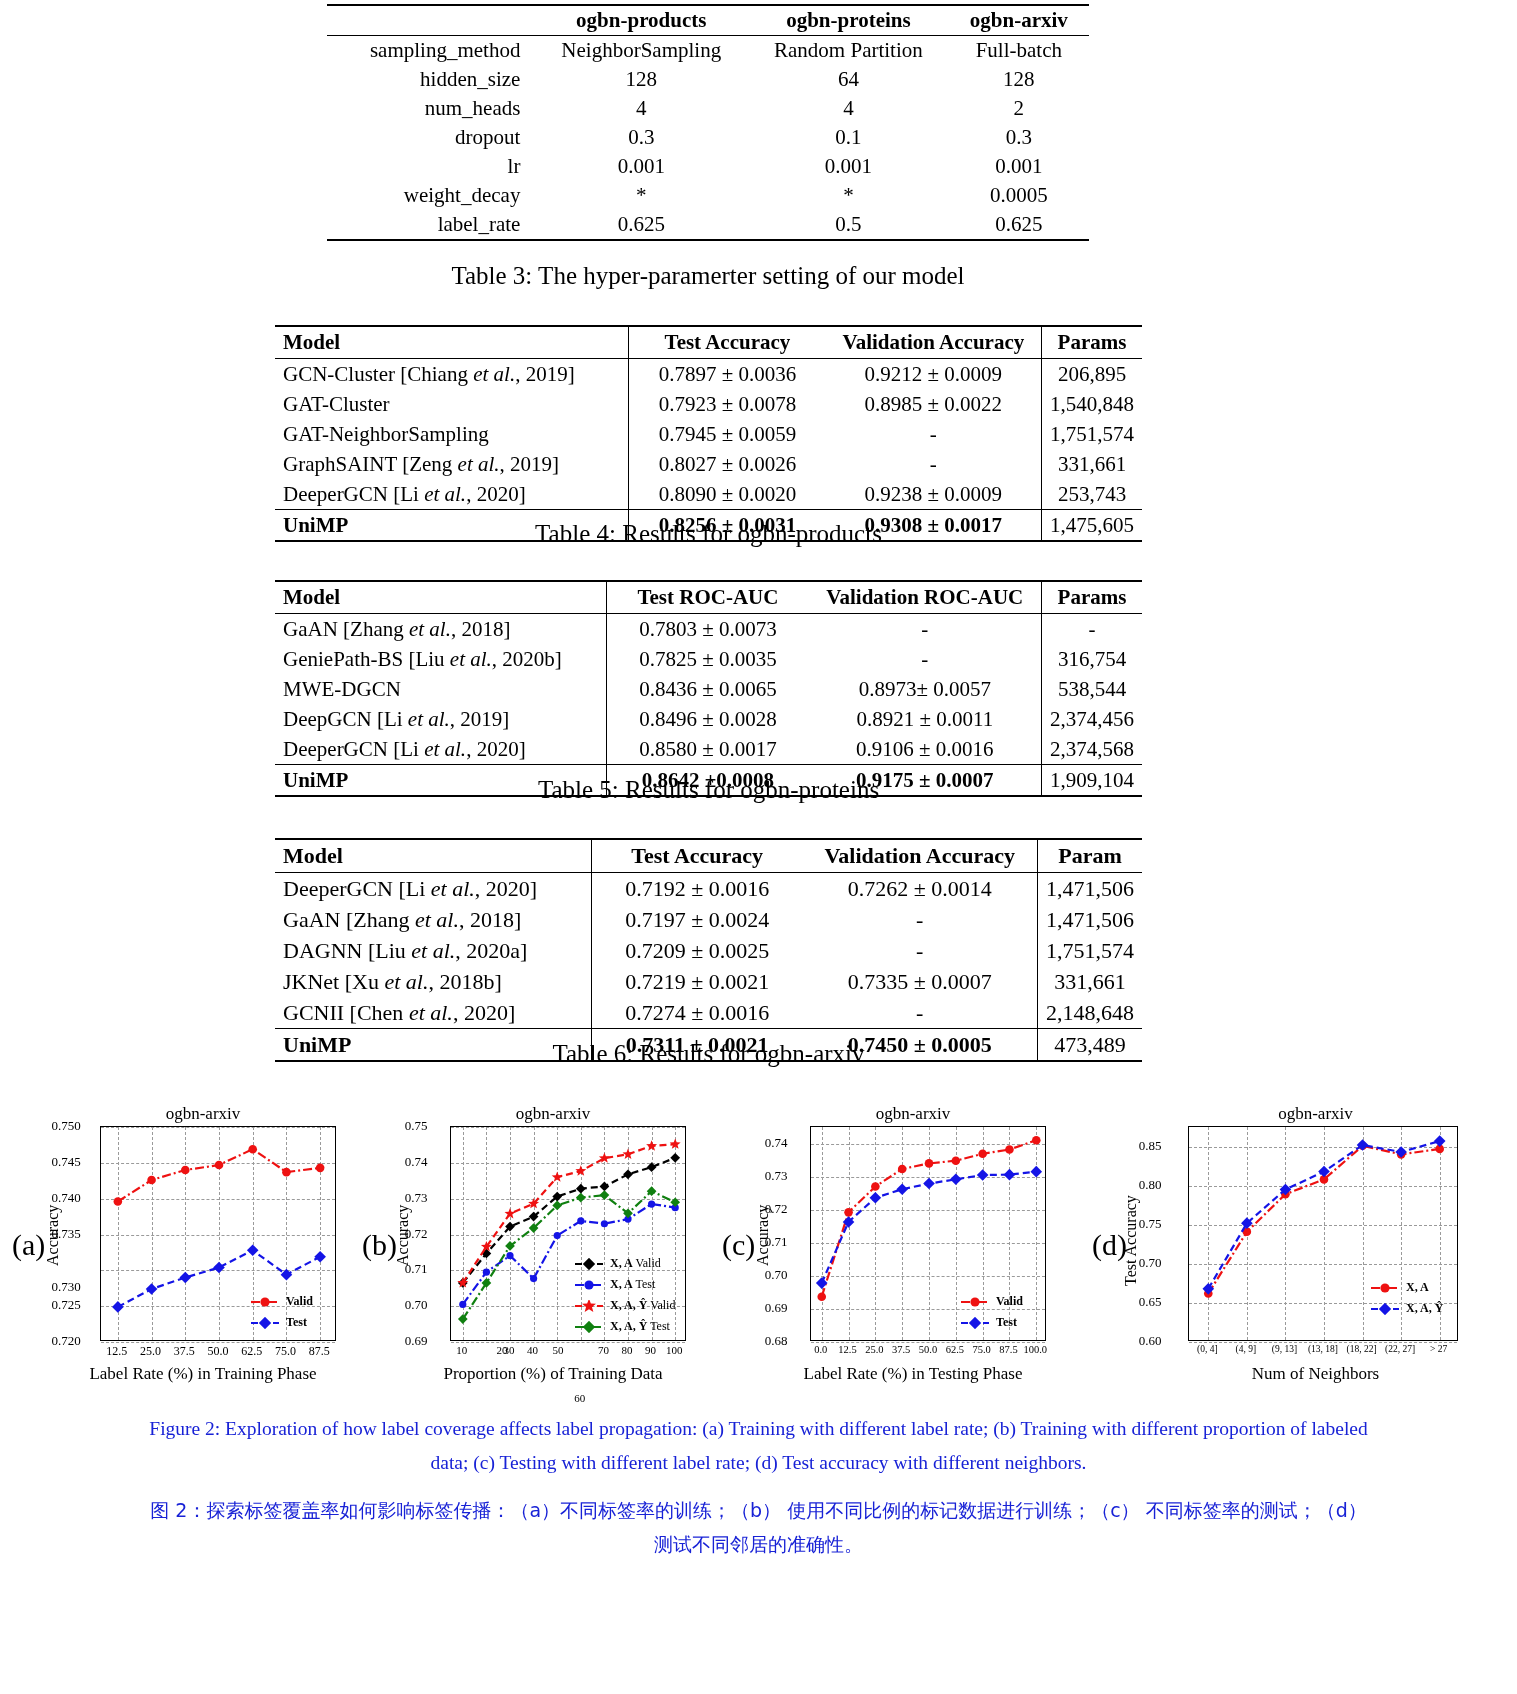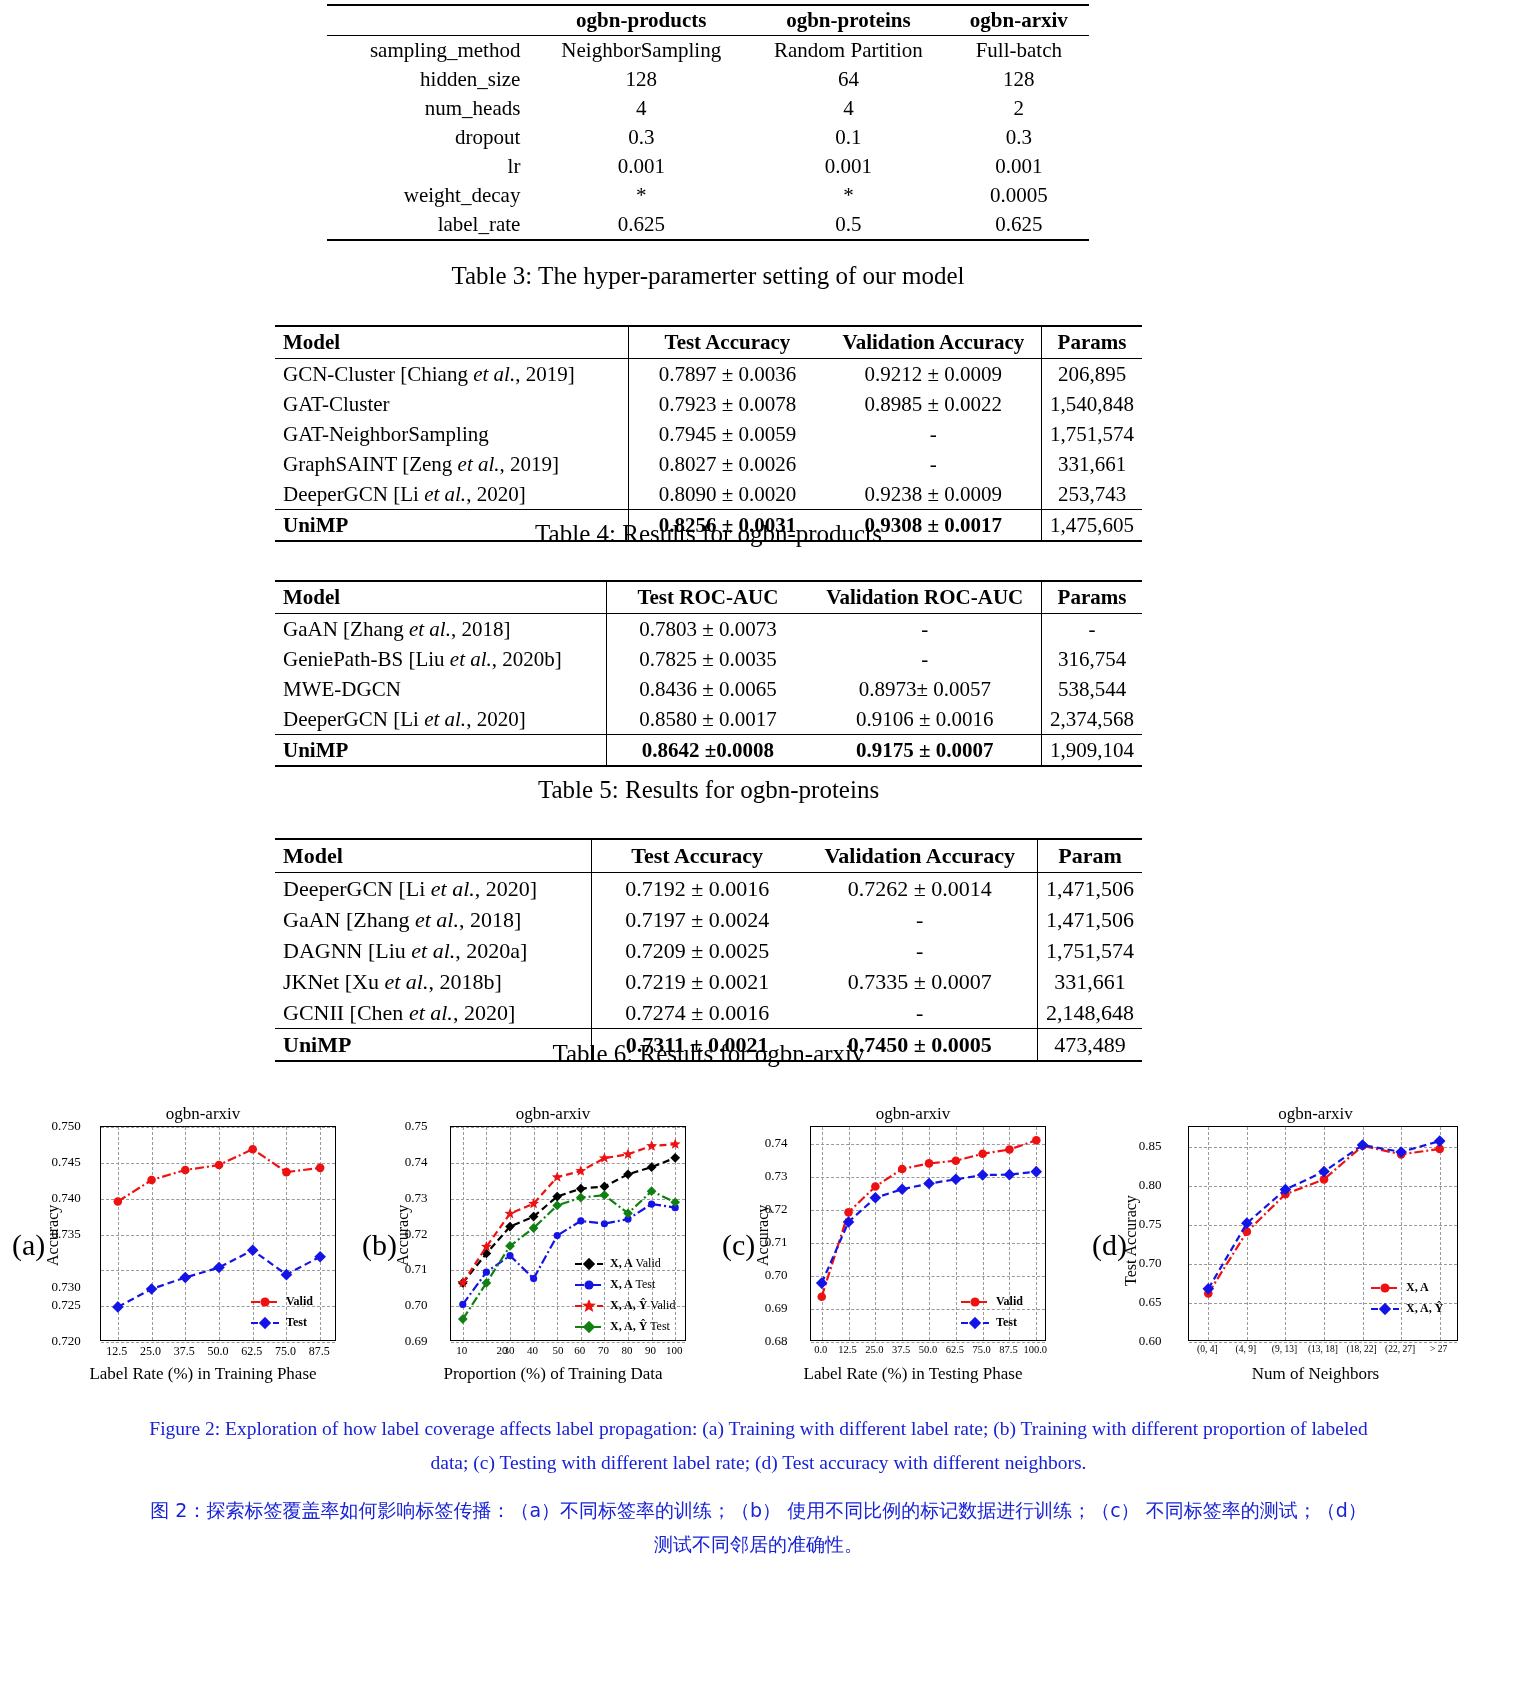--- a/index.html
+++ b/index.html
@@ -196,20 +196,26 @@
             <td>GeniePath-BS [Liu <span class="it">et al.</span>, 2020b]</td>
             <td class="sep num">0.7825 ± 0.0035</td>
             <td class="num">-</td>
             <td class="sep num">316,754</td>
           </tr>
           <tr>
             <td>MWE-DGCN</td>
             <td class="sep num">0.8436 ± 0.0065</td>
             <td class="num">0.8973± 0.0057</td>
             <td class="sep num">538,544</td>
+          </tr>
+          <tr>
+            <td>DeepGCN [Li <span class="it">et al.</span>, 2019]</td>
+            <td class="sep num">0.8496 ± 0.0028</td>
+            <td class="num">0.8921 ± 0.0011</td>
+            <td class="sep num">2,374,456</td>
           </tr>
           <tr>
             <td>DeeperGCN [Li <span class="it">et al.</span>, 2020]</td>
             <td class="sep num">0.8580 ± 0.0017</td>
             <td class="num">0.9106 ± 0.0016</td>
             <td class="sep num">2,374,568</td>
           </tr>
           <tr class="lastrow">
             <td>UniMP</td>
             <td class="sep num">0.8642 ±0.0008</td>
@@ -428,21 +434,21 @@
           <div class="ytick" style="top: 63.6667px; width: 100%;">0.73</div>
           <div class="ytick" style="top: 27.8333px; width: 100%;">0.74</div>
           <div class="ytick" style="top: -8px; width: 100%;">0.75</div>
         </div>
         <div class="xticks" style="left: 62px; width: 236px;">
           <div class="xtick" style="left: -14.2px; width: 52px; font-size: 11px;">10</div>
           <div class="xtick" style="left: 26px; width: 52px; font-size: 11px;">20</div>
           <div class="xtick" style="left: 33px; width: 52px; font-size: 11px;">30</div>
           <div class="xtick" style="left: 56.6px; width: 52px; font-size: 11px;">40</div>
           <div class="xtick" style="left: 82px; width: 52px; font-size: 11px;">50</div>
-          <div class="xtick" style="left: 103.8px; width: 52px; font-size: 11px;">60</div>
+          <div class="xtick" style="left: 103.8px; width: 52px; font-size: 11px; margin-top: 48px;">60</div>
           <div class="xtick" style="left: 127.4px; width: 52px; font-size: 11px;">70</div>
           <div class="xtick" style="left: 151px; width: 52px; font-size: 11px;">80</div>
           <div class="xtick" style="left: 174.6px; width: 52px; font-size: 11px;">90</div>
           <div class="xtick" style="left: 198.2px; width: 52px; font-size: 11px;">100</div>
         </div>
         <div class="xlabel">Proportion (%) of Training Data</div>
         <div class="legend" style="left: 186px; top: 155px;">
           <div class="legrow">
             <span class="legmark">
               <svg width="30" height="12">

